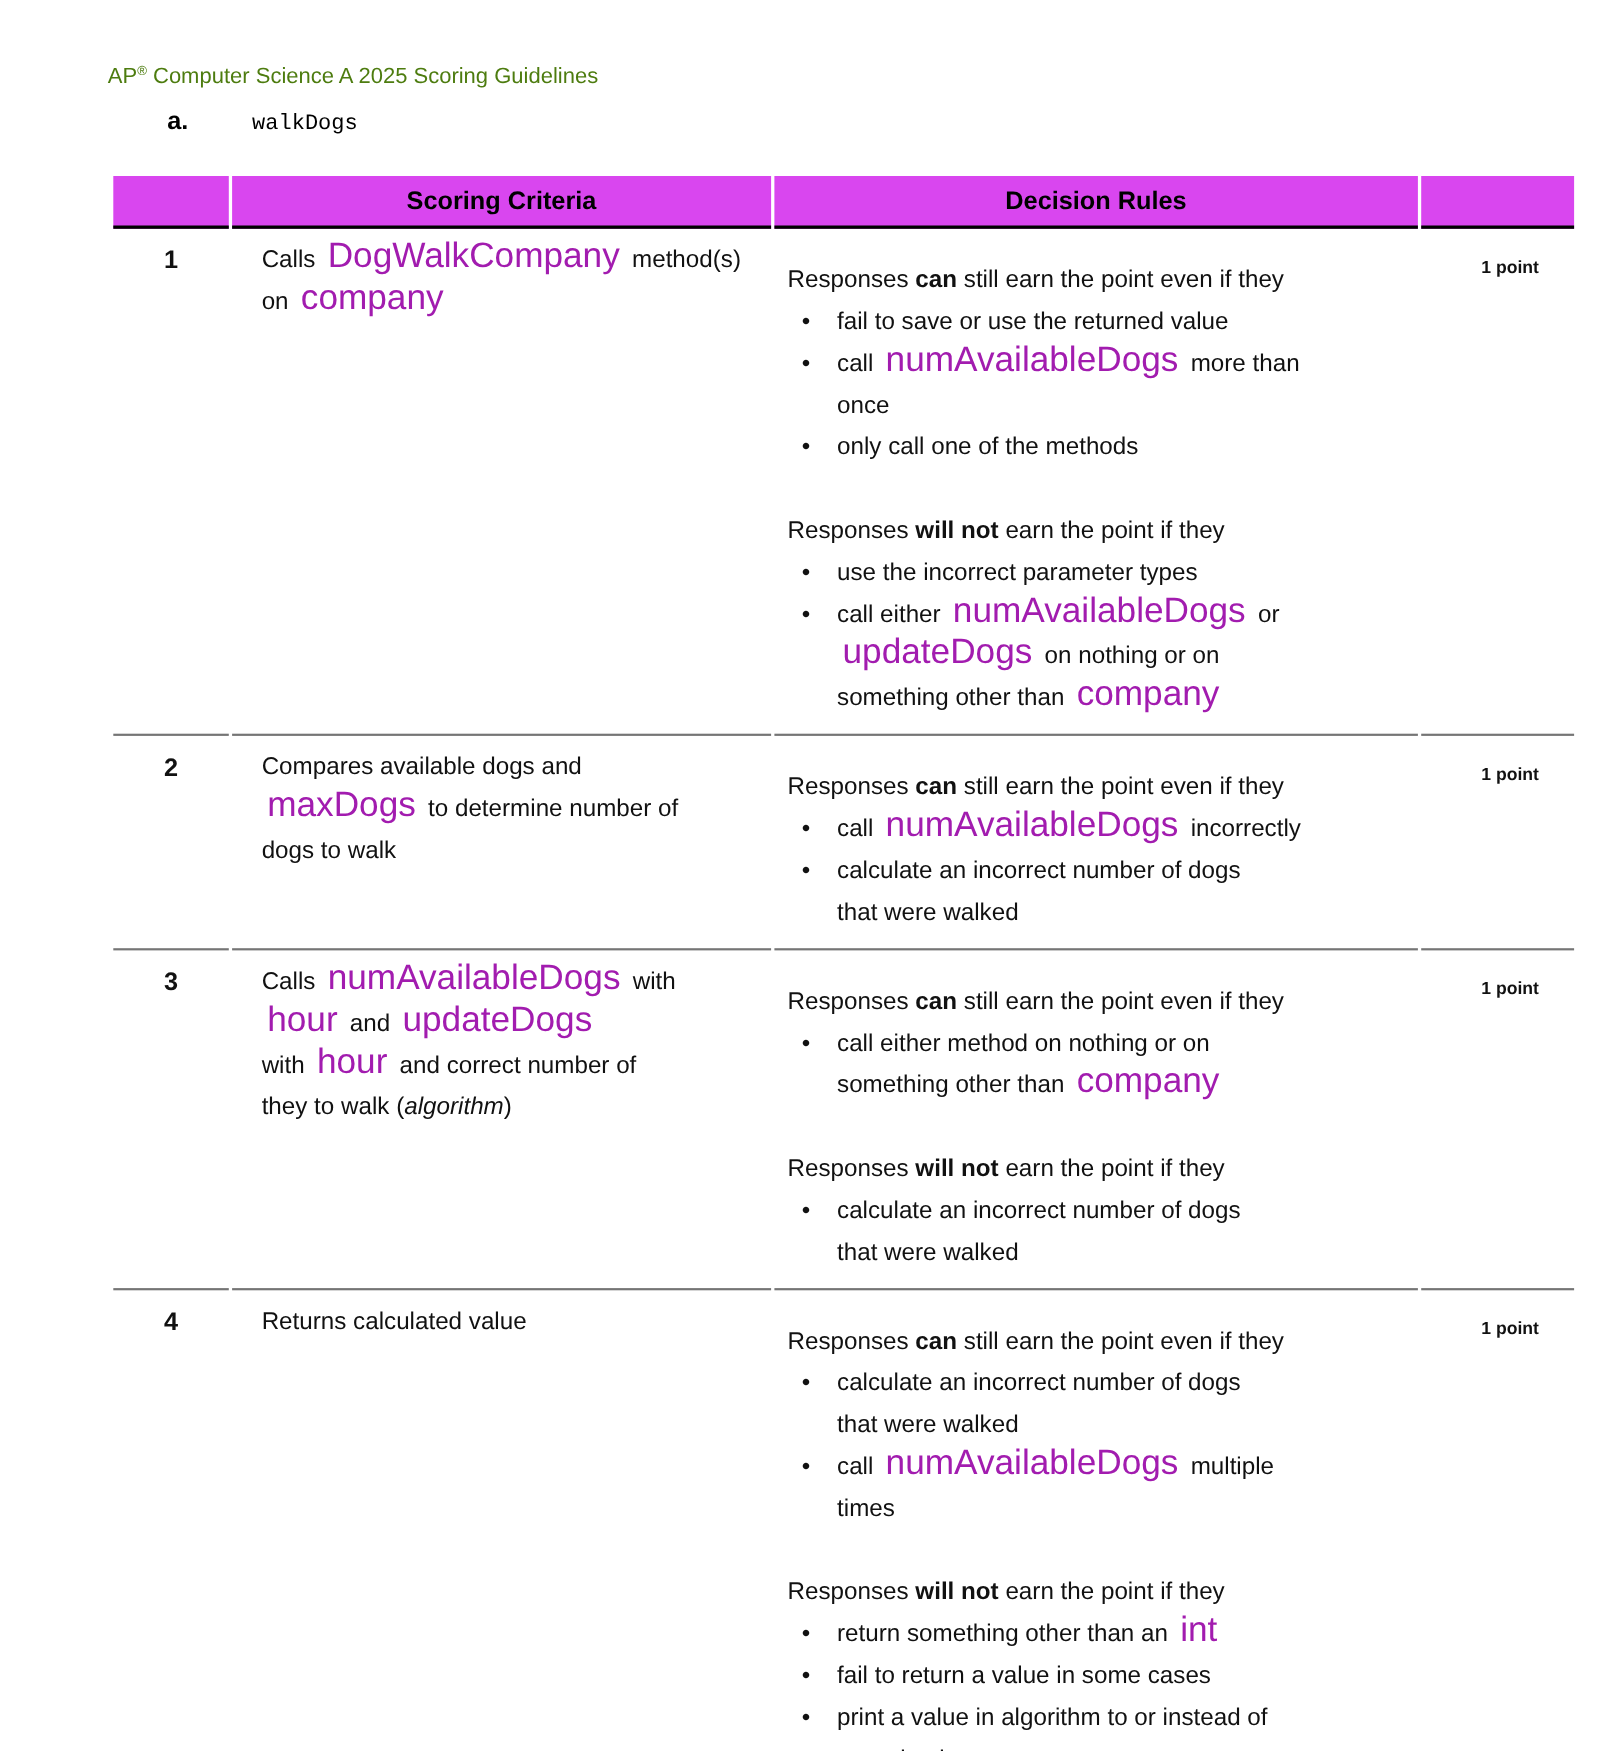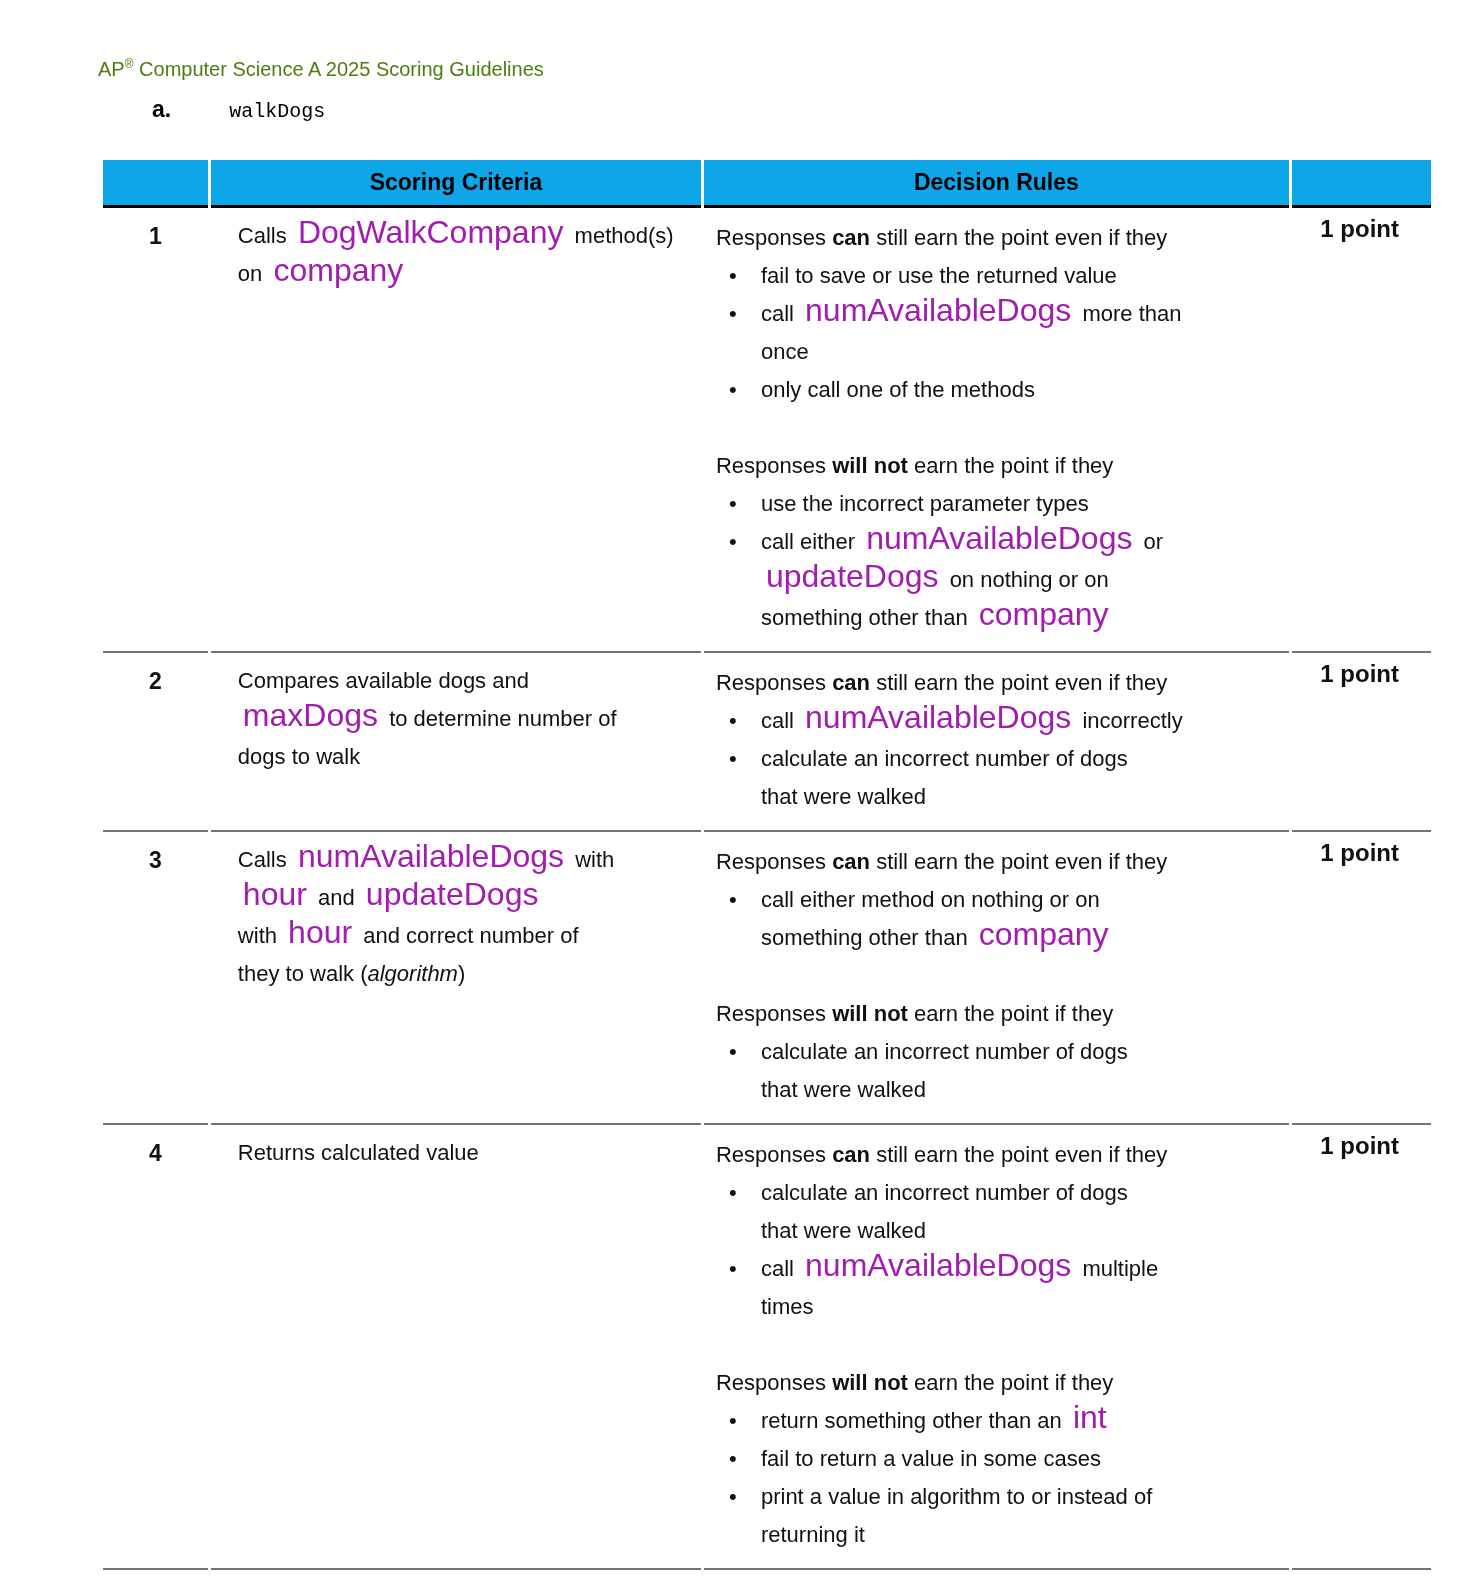--- a/index.html
+++ b/index.html
@@ -17,32 +17,32 @@
   table.scoring-table {
     position:absolute; left:100px; top:160px; width:1334px;
     border-collapse:separate; border-spacing:3px 0; table-layout:fixed;
   }
   col.c-num    { width:104px; }
   col.c-crit   { width:486px; }
   col.c-rules  { width:580px; }
   col.c-points { width:138px; }
 
   thead th {
-    background:#0ea5e9; height:45px; vertical-align:middle;
+    background:#d946ef; height:45px; vertical-align:middle;
     font-weight:bold; font-size:23px; color:#000; text-align:center;
     border-bottom:3px solid #000000; padding:0;
   }
   tbody td {
     vertical-align:top; border-bottom:2px solid #757575;
     font-size:22px; line-height:38px; color:#111;
   }
   td.num   { font-weight:bold; font-size:23px; text-align:center; padding-top:9px; }
   td.criteria { padding:9px 12px 14px 27px; }
-  td.rules    { padding:11px 6px 14px 12px; }
-  td.points   { font-weight:bold; font-size:24px; text-align:right; padding:2px 32px 0 0; white-space:nowrap; }
+  td.rules    { padding:27px 6px 14px 12px; }
+  td.points   { font-weight:bold; font-size:16px; text-align:right; padding:17px 32px 0 0; white-space:nowrap; }
 
   .code {
     font-family:Liberation Sans, sans-serif;
     font-size:32px; line-height:22px; margin:0 5px; color:#a21caf;
   }
   strong { font-weight:bold; }
   em { }
 
   .para { margin:0; }
   .bullet { display:flex; }

